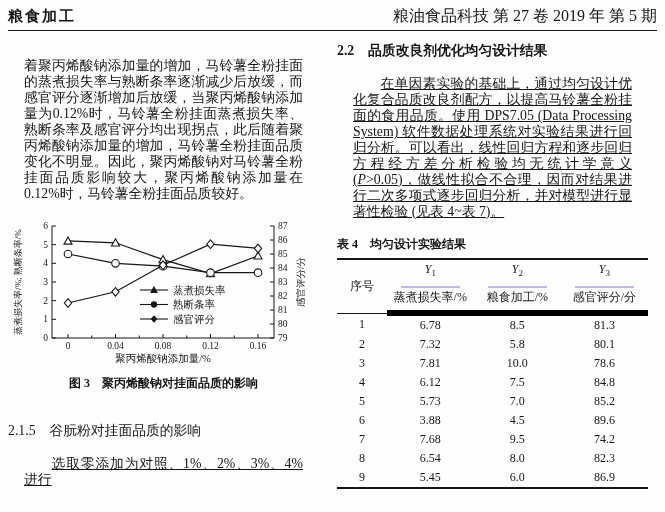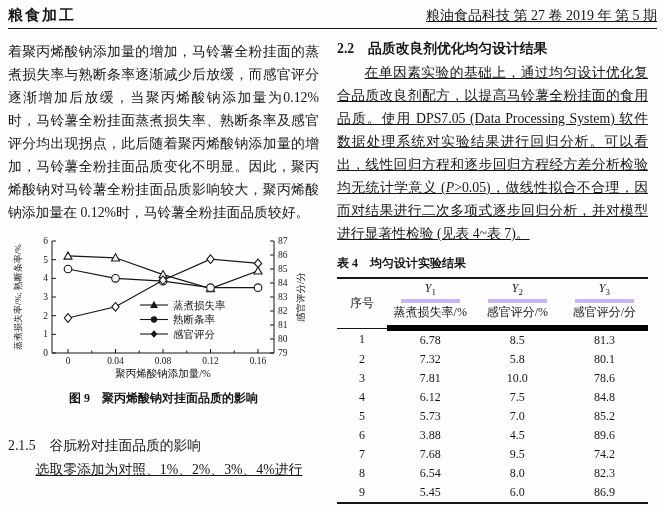--- a/index.html
+++ b/index.html
@@ -3,40 +3,40 @@
 <meta charset="utf-8">
 <style>
   html,body{margin:0;padding:0;background:#e8e8e8;}
   .page{
     width:665px;height:512px;background:#fefefe;color:#161616;
     font-family:"Liberation Serif","DejaVu Serif",serif;
     box-sizing:border-box;padding:5px 8px 0 8px;overflow:hidden;position:relative;
   }
   .page-header{display:flex;justify-content:space-between;align-items:baseline;padding:1px 0 3px 0;}
   .journal-section{font-size:15px;font-weight:bold;letter-spacing:2px;font-family:"Liberation Sans","DejaVu Sans",sans-serif;}
-  .journal-info{font-size:14px;text-decoration:underline;}
+  .journal-info{font-size:16px;}
   .header-rule{border-top:1.5px solid #161616;margin-bottom:11px;}
   .columns{display:flex;gap:18px;}
   .col{width:311px;flex:0 0 311px;}
-  .body-text{font-size:13.8px;line-height:23px;text-align:justify;margin:0;}
+  .body-text{font-size:13.8px;line-height:16px;text-align:justify;margin:16px;}
   .indent{text-indent:2em;text-decoration:underline;}
   .var{font-style:italic;}
   .chart-figure{margin:9px 0 0 0;text-align:center;}
   .caption{font-size:12px;font-weight:bold;margin-top:3px;}
   .subsection{font-size:13.8px;font-weight:normal;margin:30px 0 3px 0;}
   .section-bold{font-size:13.8px;font-weight:bold;margin:0 0 3px 0;}
   .table-title{margin:10px 0 5px 0;}
   table.paper-table{width:100%;border-collapse:collapse;font-size:12px;
     border-top:2px solid #161616;border-bottom:2px solid #161616;}
   .paper-table th{font-weight:normal;text-align:center;padding:1px 2px;}
   .paper-table td{text-align:center;padding:2px 2px;line-height:15px;}
   .paper-table thead th.seq-h{border-bottom:1px solid #161616;vertical-align:middle;width:16%;}
   .paper-table thead tr.names-row th{border-bottom:6px solid #000000;padding:1px 0 4px 0;}
   .paper-table th.y-h{padding:2px 0 0 0;width:28%;}
-  .paper-table th.y-h .midrule{display:block;border-bottom:4px solid #c4b5fd;margin:0 14px;padding:0 0 2px 0;}
+  .paper-table th.y-h .midrule{display:block;border-bottom:2px solid #c4b5fd;margin:0 14px;padding:0 0 8px 0;}
   .paper-table th.y-h i{font-style:italic;}
   .paper-table th.y-h sub{font-size:9px;}
   svg text{font-family:"Liberation Serif","DejaVu Serif",serif;}
 </style>
 </head>
 <body>
 
 <div class="page">
 
   <div class="page-header">
@@ -125,21 +125,21 @@
             <line x1="130" y1="72" x2="158" y2="72" stroke="#161616" stroke-width="1.1"></line>
             <path d="M 144 69 L 147 74.4 L 141 74.4 Z" fill="#161616" stroke="#161616" stroke-width="1.1"></path>
             <text x="163" y="75.5" text-anchor="start" font-size="10.5" fill="#161616">蒸煮损失率</text>
             <line x1="130" y1="86.5" x2="158" y2="86.5" stroke="#161616" stroke-width="1.1"></line>
             <circle cx="144" cy="86.5" r="2.6" fill="#161616" stroke="#161616" stroke-width="1.1"></circle>
             <text x="163" y="90" text-anchor="start" font-size="10.5" fill="#161616">熟断条率</text>
             <line x1="130" y1="101" x2="158" y2="101" stroke="#161616" stroke-width="1.1"></line>
             <path d="M 144 98 L 146.55 101 L 144 104 L 141.45 101 Z" fill="#161616" stroke="#161616" stroke-width="1.1"></path>
             <text x="163" y="104.5" text-anchor="start" font-size="10.5" fill="#161616">感官评分</text>
           </svg>
-        <figcaption class="caption">图 9　聚丙烯酸钠对挂面品质的影响</figcaption>
+        <figcaption class="caption">图 3　聚丙烯酸钠对挂面品质的影响</figcaption>
       </figure>
 
       <h3 class="subsection">2.1.5　谷朊粉对挂面品质的影响</h3>
       <p class="body-text indent">选取零添加为对照、1%、2%、3%、4%进行</p>
     </div>
 
     <div class="col">
       <h3 class="section-bold">2.2　品质改良剂优化均匀设计结果</h3>
 
       <p class="body-text indent"><span>在单因素实验的基础上，通过均匀设计优化复合品质改良剂配方，以提高马铃薯全粉挂面的食用品质。使用 DPS7.05 (Data Processing System) 软件数据处理系统对实验结果进行回归分析。可以看出，线性回归方程和逐步回归方程经方差分析检验均无统计学意义 (</span><i class="var">P</i><span>&gt;0.05)，做线性拟合不合理，因而对结果进行二次多项式逐步回归分析，并对模型进行显著性检验 (见表 4~表 7)。</span></p>
@@ -155,21 +155,21 @@
               </th>
             <th class="y-h">
                 <span class="midrule"><i>Y</i><sub>2</sub></span>
               </th>
             <th class="y-h">
                 <span class="midrule"><i>Y</i><sub>3</sub></span>
               </th>
           </tr>
           <tr class="names-row">
             <th>蒸煮损失率/%</th>
-            <th>感官评分/%</th>
+            <th>粮食加工/%</th>
             <th>感官评分/分</th>
           </tr>
         </thead>
         <tbody id="table-body">
             <tr>
               <td>1</td>
               <td>6.78</td>
               <td>8.5</td>
               <td>81.3</td>
             </tr>

